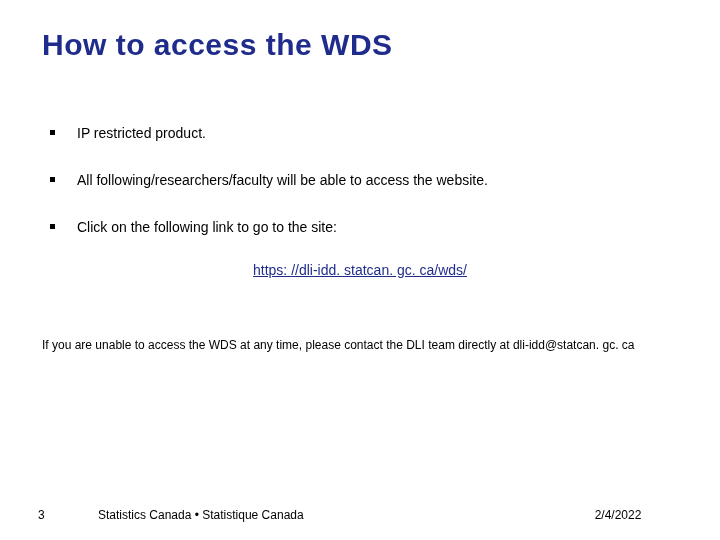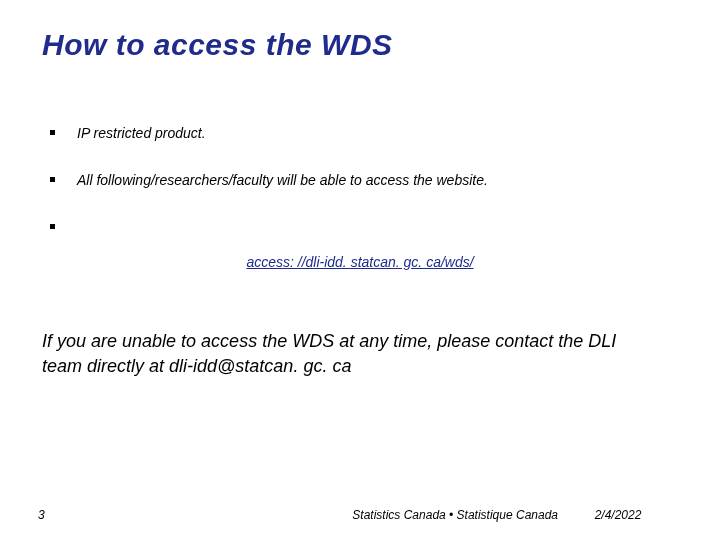--- a/index.html
+++ b/index.html
@@ -9,21 +9,20 @@
     background: #ffffff;
     color: #000000;
     position: relative;
     overflow: hidden;
   }
   .slide {
     width: 720px;
     height: 540px;
     padding: 28px 42px 2px 42px;
     position: relative;
-    font-style: italic;
   }
   .title {
     font-family: "Arial Black", Arial, sans-serif;
     font-weight: 900;
     font-size: 30px;
     color: #1f2c8c;
     letter-spacing: 0.5px;
     margin-bottom: 62px;
   }
   .bullets {
@@ -55,63 +54,64 @@
     margin-bottom: 58px;
   }
   .link {
     display: inline;
     font-size: 14px;
     color: #1f2c8c;
     text-decoration: underline;
     cursor: pointer;
   }
   .para {
-    font-size: 18px;
+    font-size: 12px;
     color: #000;
     line-height: 1.4;
     max-width: 600px;
   }
   .footer {
     position: absolute;
     left: 0;
     right: 0;
     bottom: 18px;
     padding: 0 42px 0 38px;
     display: flex;
     align-items: baseline;
     font-size: 12px;
     color: #000;
   }
   .footer .page-num { width: 60px; }
-  .footer .center { flex: 1; text-align: right; }
+  .footer .center { flex: 1; text-align: left; }
   .footer .date { width: 120px; text-align: center; }
 </style>
 </head>
 <body>
 
 <div class="slide">
 
   <h1 class="title">How to access the WDS</h1>
 
   <ul class="bullets">
     <li>
       <span class="sq"></span>
       <span>IP restricted product.</span>
     </li>
     <li>
       <span class="sq"></span>
       <span>All following/researchers/faculty will be able to access the website.</span>
     </li>
     <li>
       <span class="sq"></span>
+      <span>Click on the following link to go to the site:</span>
     </li>
   </ul>
 
   <div class="link-wrap">
-    <a class="link">access: //dli-idd. statcan. gc. ca/wds/</a>
+    <a class="link">https: //dli-idd. statcan. gc. ca/wds/</a>
   </div>
 
   <p class="para">If you are unable to access the WDS at any time, please contact the DLI team directly at dli-idd@statcan. gc. ca</p>
 
   <div class="footer">
     <span class="page-num">3</span>
     <span class="center">Statistics Canada • Statistique Canada</span>
     <span class="date">2/4/2022</span>
   </div>
 

